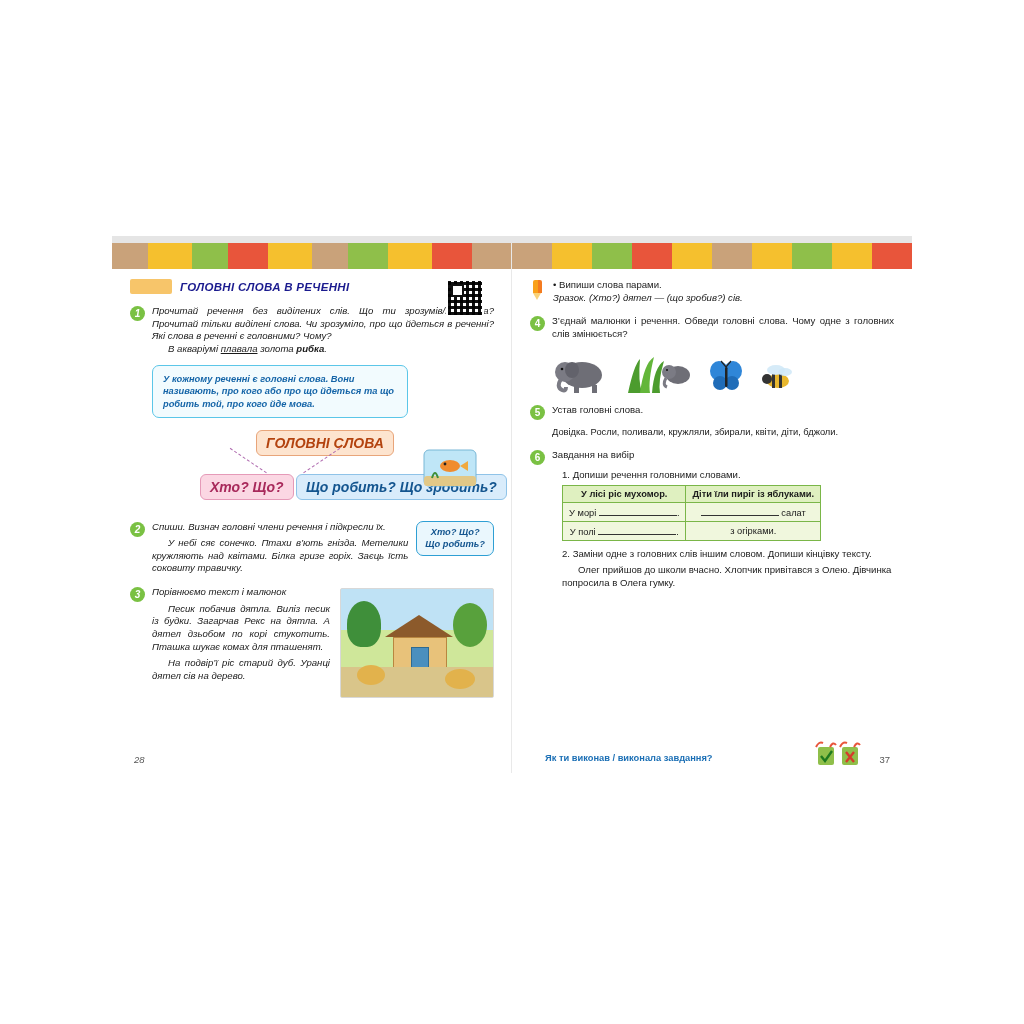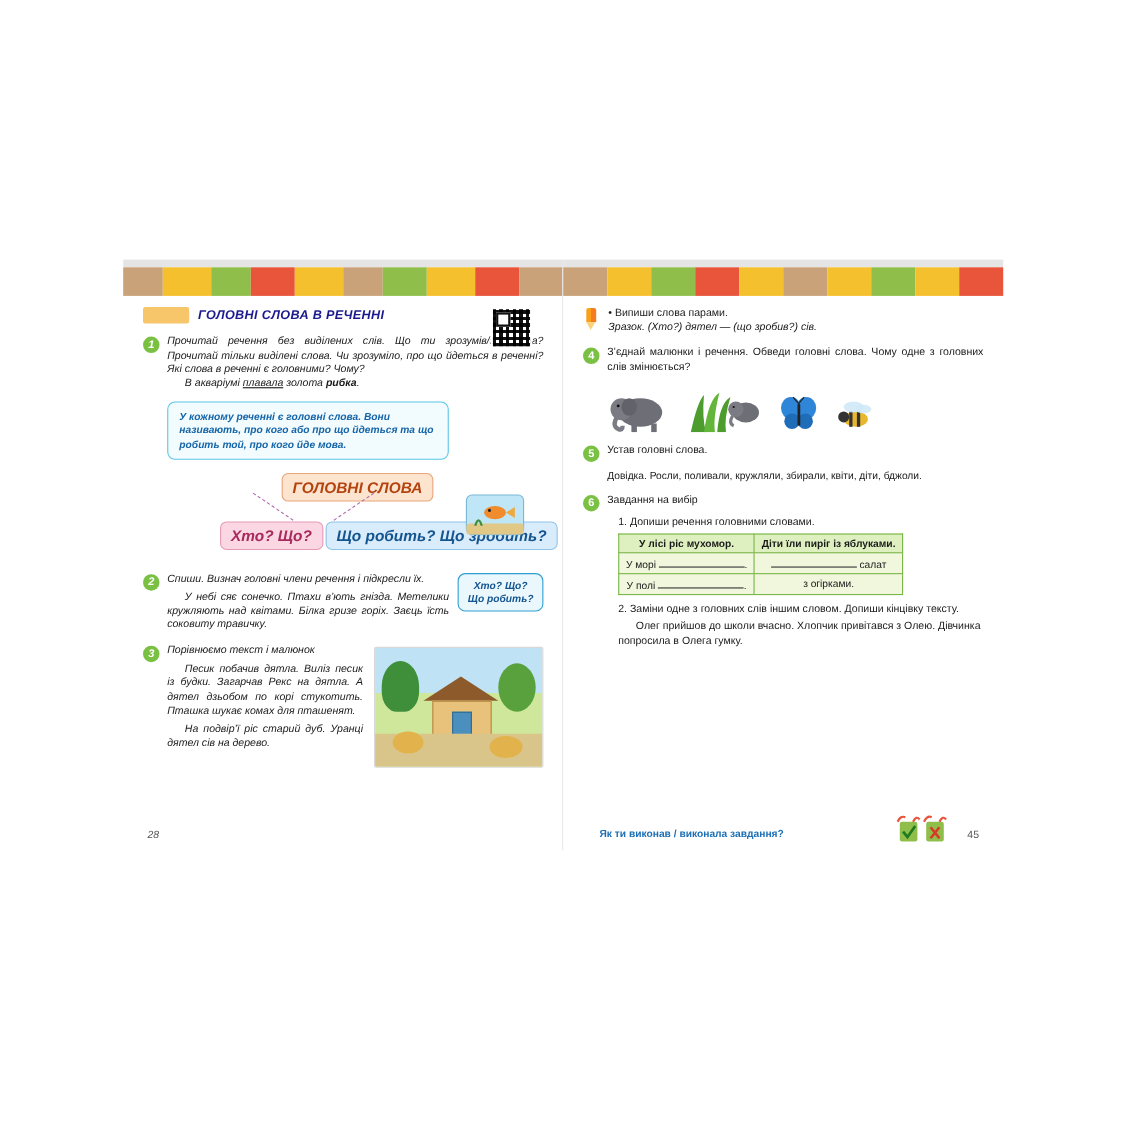--- a/index.html
+++ b/index.html
@@ -389,15 +389,15 @@
     <div class="footer-q">Як ти виконав / виконала завдання?</div>
     <svg class="hands" viewBox="0 0 58 28">
       <rect x="6" y="6" width="16" height="18" rx="2" fill="#8fbf4a"></rect>
       <rect x="30" y="6" width="16" height="18" rx="2" fill="#8fbf4a"></rect>
       <path d="M9 15 l4 5 l7 -10" stroke="#1f7a1f" stroke-width="2.4" fill="none"></path>
       <path d="M34 11 l8 10 M42 11 l-8 10" stroke="#d63b2a" stroke-width="2.4" fill="none"></path>
       <path d="M4 6 q3 -6 7 -4 M18 6 q3 -6 6 -2" stroke="#e8553b" stroke-width="2" fill="none"></path>
       <path d="M28 6 q3 -6 7 -4 M42 6 q3 -6 6 -2" stroke="#e8553b" stroke-width="2" fill="none"></path>
     </svg>
 
-    <div class="pagenum r">45</div>
+    <div class="pagenum r">37</div>
   </div>
 </div>
 
 </body></html>

